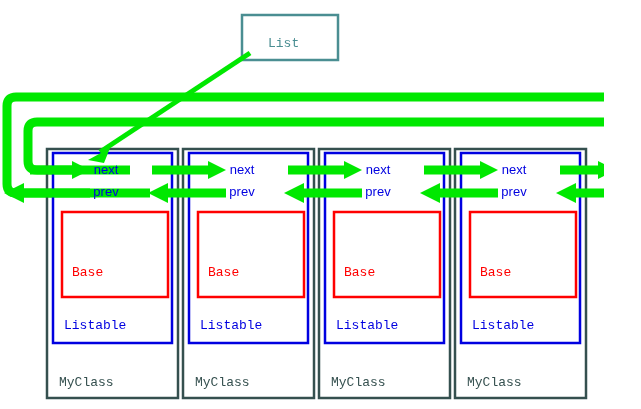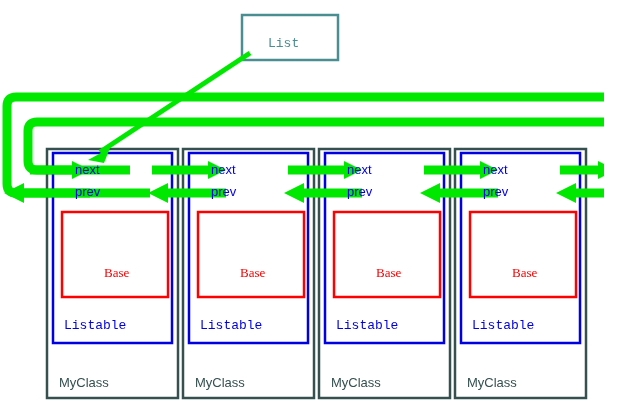--- a/index.html
+++ b/index.html
@@ -31,36 +31,35 @@
   }
   .lbl-list {
     font-family: "Liberation Mono", "DejaVu Sans Mono", monospace;
     font-size: 13px;
     color: #4a8e92;
   }
   .lbl-ptr {
     font-family: "Liberation Sans", sans-serif;
     font-size: 13px;
     color: #0000e0;
-    text-align: left;
+    text-align: center;
   }
   .lbl-base {
-    font-family: Liberation Serif, serif;
+    font-family: Liberation Mono, monospace;
     font-size: 13px;
     color: #ff0000;
-    margin-left: 32px;
   }
   .lbl-listable {
     font-family: "Liberation Mono", "DejaVu Sans Mono", monospace;
     font-size: 13px;
     color: #0000e0;
     text-align: right;
   }
   .lbl-myclass {
-    font-family: Liberation Sans, sans-serif;
+    font-family: Liberation Mono, monospace;
     font-size: 13px;
     color: #35504f;
   }
 </style>
 </head>
 <body>
 
 <div id="diagram-root">
 
   <svg id="diagram-svg" viewBox="0 0 641 409" xmlns="http://www.w3.org/2000/svg">

